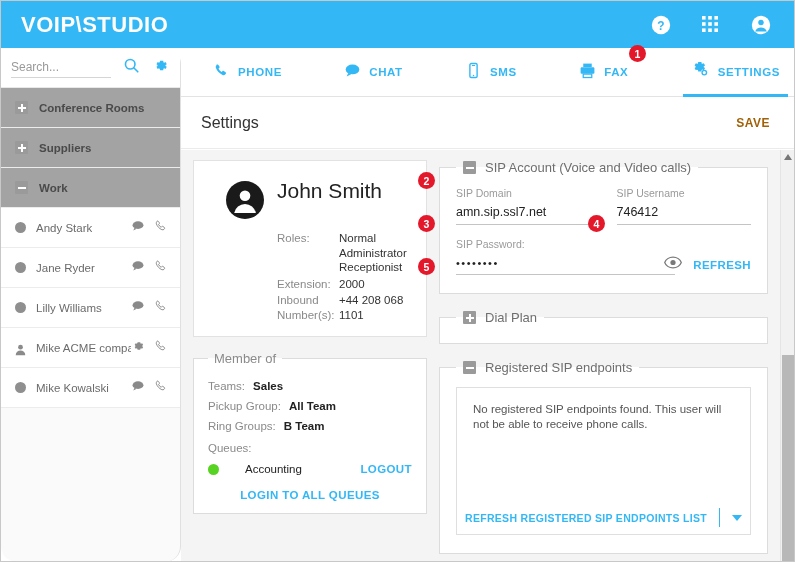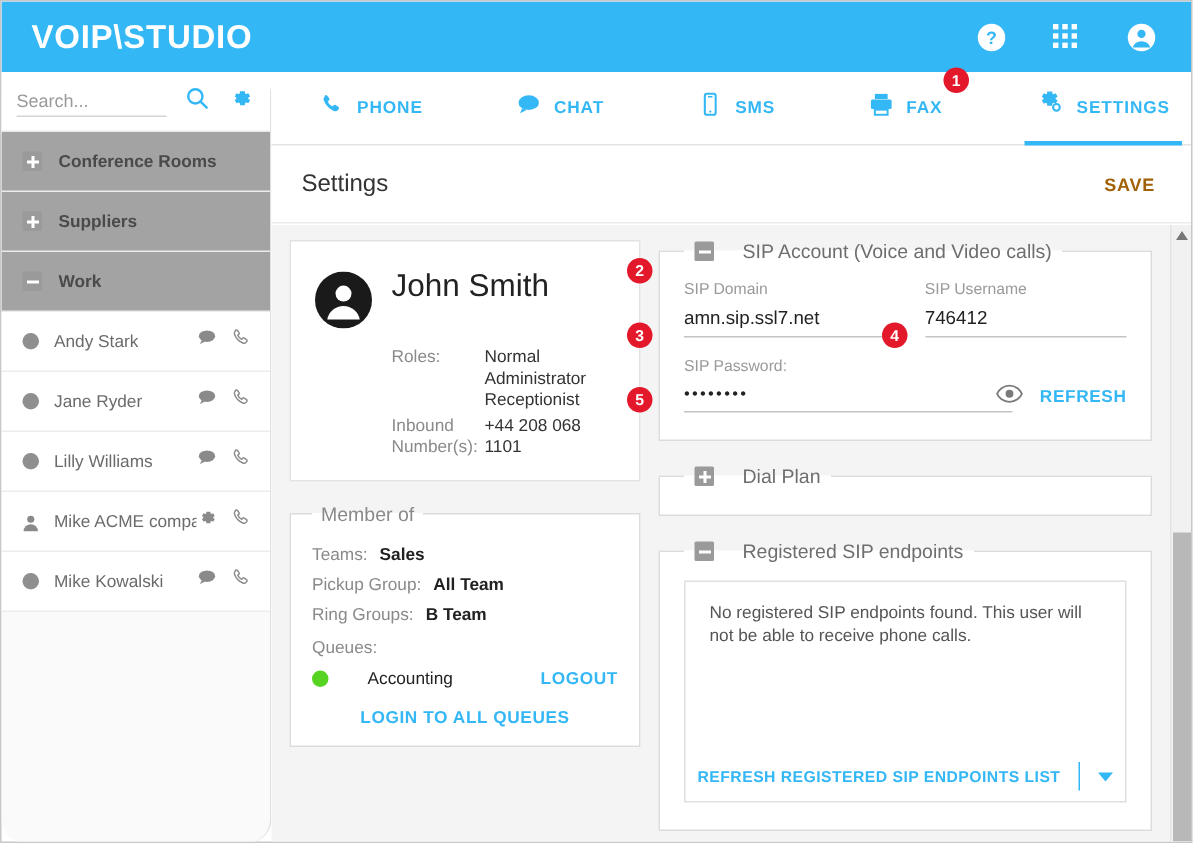--- a/index.html
+++ b/index.html
@@ -116,21 +116,21 @@
     position: absolute; left: 0; right: 14px; top: 102px; bottom: 0;
     background: #f4f4f4; padding: 10px 12px 0 12px;
     display: flex; gap: 12px;
   }
   #col-left { width: 234px; flex: none; }
   #col-right { flex: 1; position: relative; }
 
   .card { background: #fff; border: 1px solid #e2e2e2; }
 
   
-  #profile-card { padding: 16px 16px 14px 16px; }
+  #profile-card { padding: 16px 16px 14px 32px; }
   #profile-head { display: flex; align-items: flex-start; }
   #avatar {
     width: 38px; height: 38px; flex: none; margin-top: 4px;
   }
   #profile-name { font-size: 21px; color: #222; margin-left: 13px; margin-top: 2px; }
   #profile-meta { margin-left: 51px; margin-top: 2px; }
   .pm-line { font-size: 11.5px; color: #444; line-height: 14.5px; }
   .pm-line.active { color: #4caf50; }
   #profile-table { margin-left: 51px; margin-top: 12px; }
   .pt-row { display: flex; font-size: 11.5px; line-height: 14.5px; }
@@ -161,21 +161,21 @@
     font-weight: bold; letter-spacing: 0.4px; margin-top: 14px; cursor: pointer;
   }
 
   
   .rfs {
     border: 1px solid #dcdcdc; background: #fff; position: relative;
     padding: 4px 16px 18px 16px; margin-bottom: 16px;
   }
   .rfs > legend {
     font-size: 13px; color: #6e6e6e; padding: 0 7px;
-    display: flex; align-items: center; gap: 19px;
+    display: flex; align-items: center; gap: 9px;
   }
   .rfs.collapsed { padding-bottom: 14px; }
 
   .field-grid { display: flex; gap: 26px; margin-top: 8px; }
   .field { flex: 1; }
   .field-label { font-size: 10.5px; color: #9a9a9a; margin-bottom: 3px; }
   .field-input {
     width: 100%; border: none; border-bottom: 1px solid #c4c4c4;
     font-size: 12.5px; color: #222; padding: 3px 0 5px 0; outline: none;
     background: transparent; font-family: "Liberation Sans", sans-serif;
@@ -448,20 +448,24 @@
         <div id="profile-table">
           <div class="pt-row">
             <div class="pt-key">Roles:</div>
             <div class="pt-val">
               <div>Normal</div>
               <div>Administrator</div>
               <div>Receptionist</div>
             </div>
           </div>
           <div class="pt-row" style="margin-top:2px;">
+            <div class="pt-key">Extension:</div>
+            <div class="pt-val">2000</div>
+          </div>
+          <div class="pt-row" style="margin-top:2px;">
             <div class="pt-key">Inbound Number(s):</div>
             <div class="pt-val">+44 208 068 1101</div>
           </div>
         </div>
       </div>
 
       <fieldset class="fs">
         <legend>Member of</legend>
         <div class="mo-row">
           <span class="mo-key">Teams:</span>

